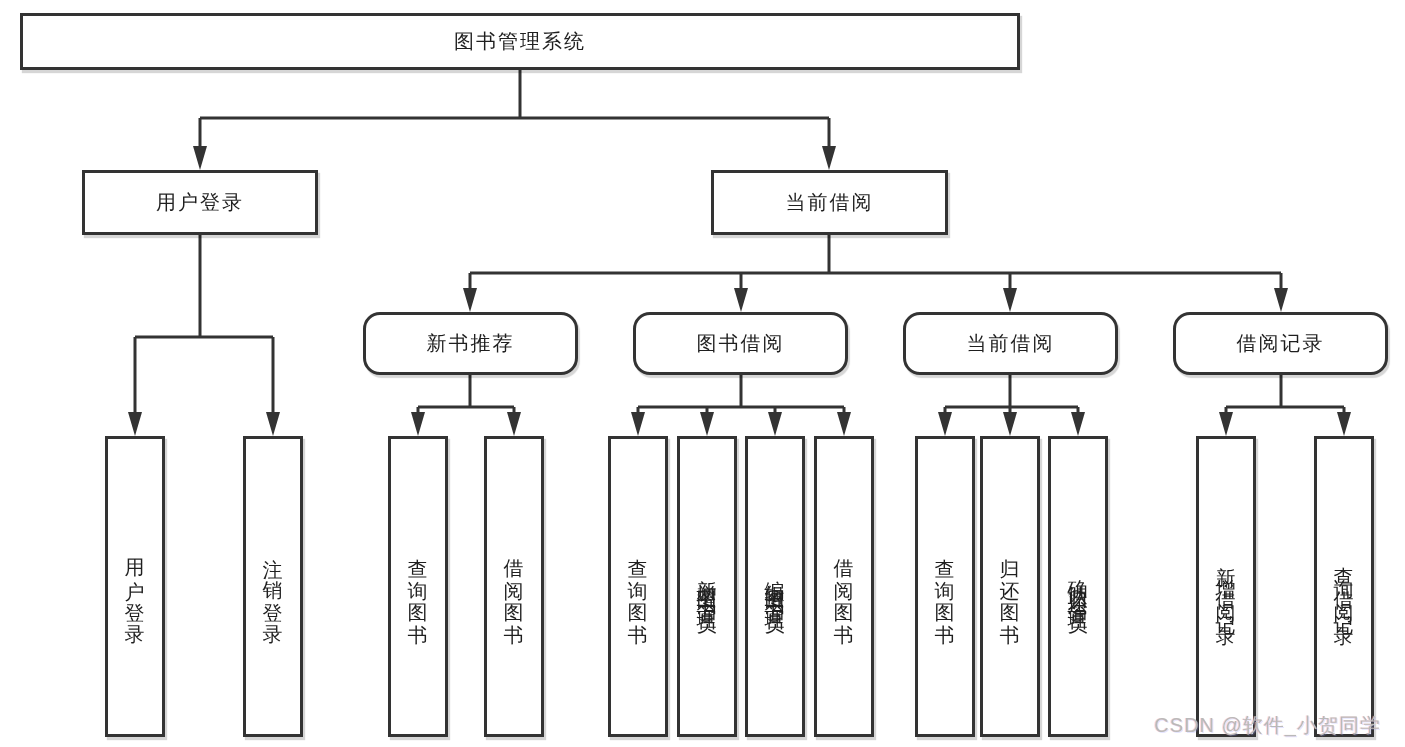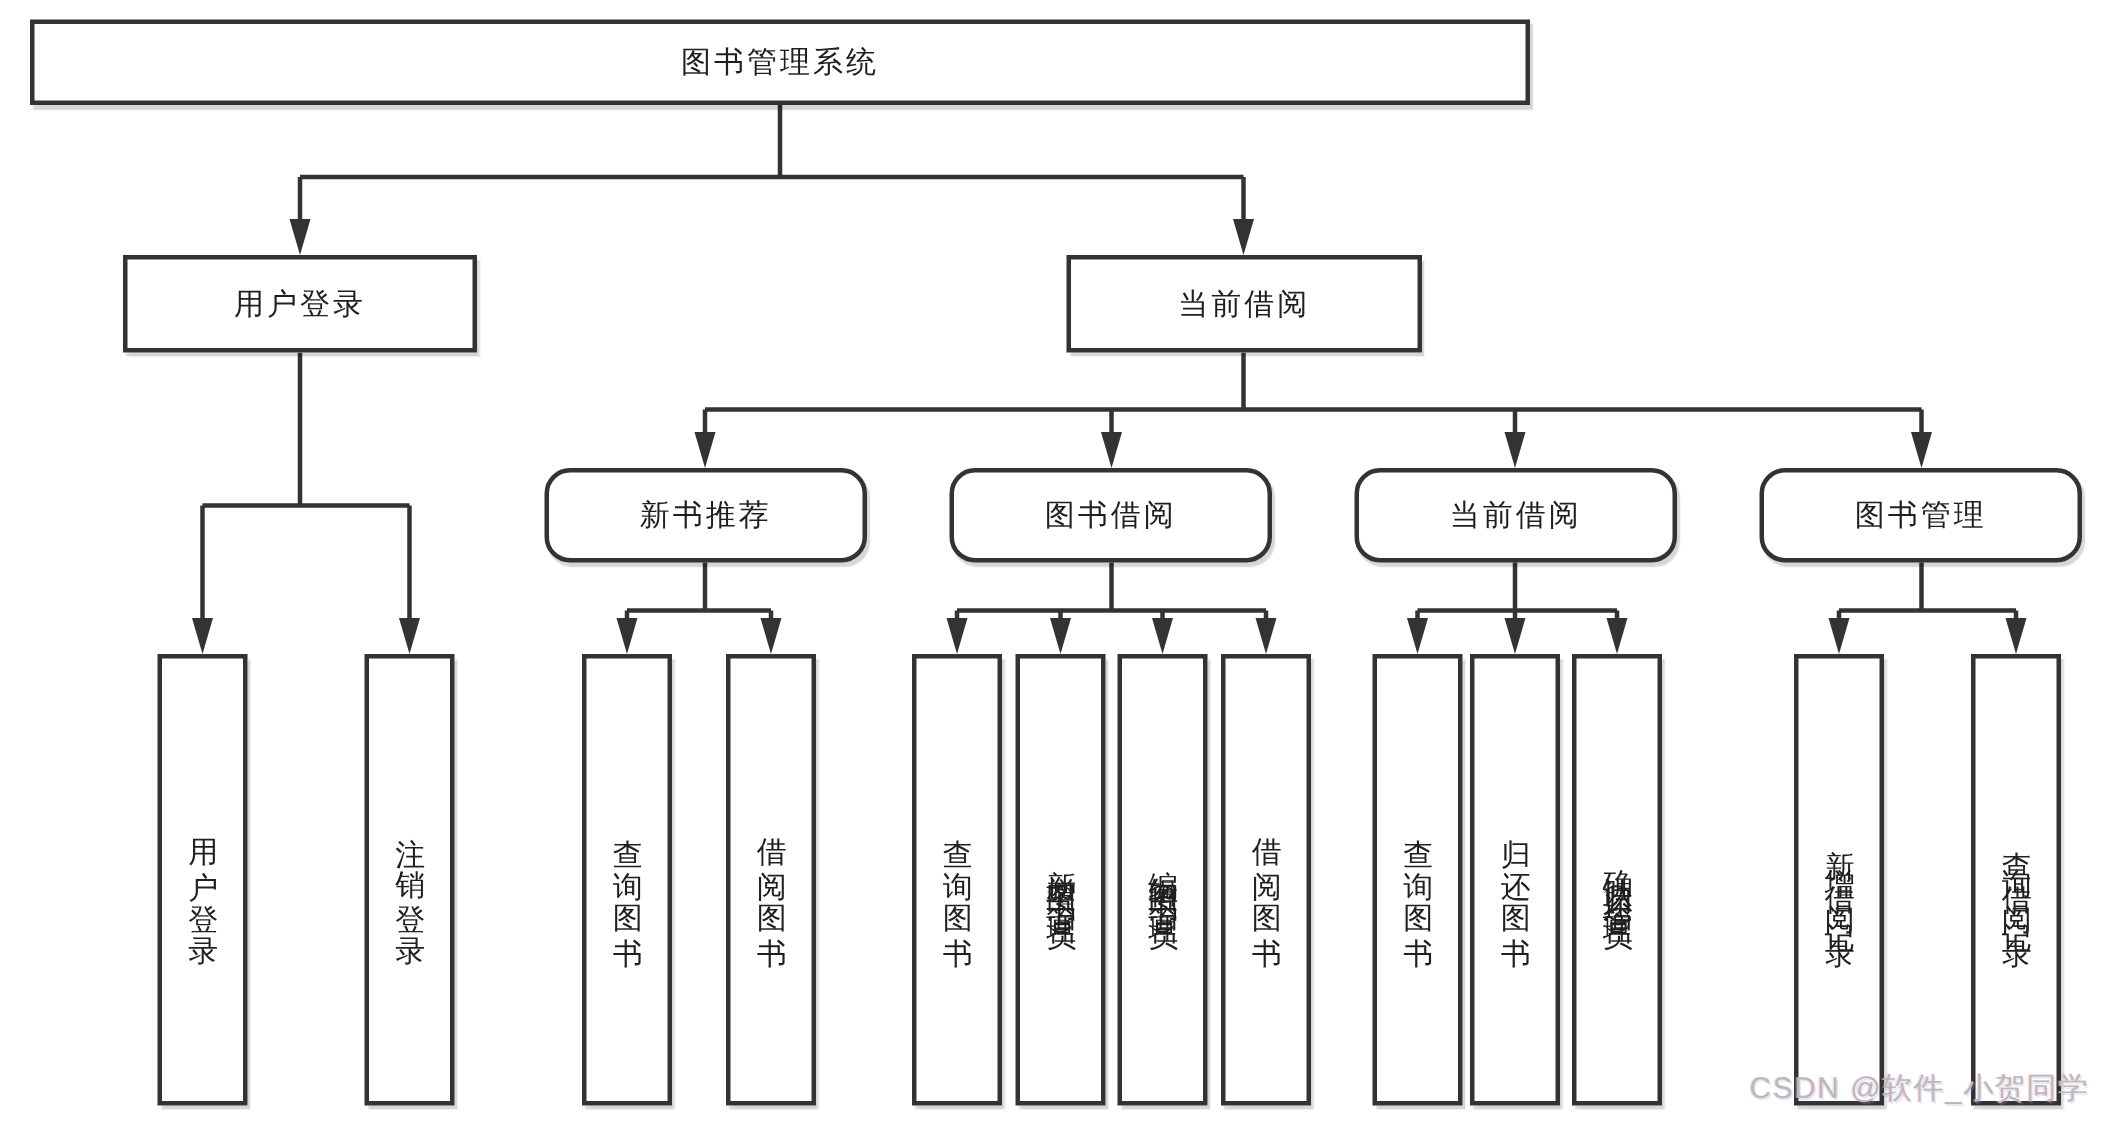--- a/index.html
+++ b/index.html
@@ -20,21 +20,21 @@
   .lvl3{top:312px;width:215px;height:63px;border-radius:17px;}
   .leaf{top:436px;width:60px;height:301px;}
   .vtext{
     writing-mode:vertical-lr;text-orientation:mixed;
     line-height:60px;white-space:nowrap;
   }
   .sp4{letter-spacing:22px;}
   .sp6{letter-spacing:12px;}
   .sp9{letter-spacing:5px;}
   .watermark{
-    position:absolute;right:12px;bottom:8px;
+    position:absolute;right:24px;bottom:8px;
     color:#b9b9b9;font-size:20px;letter-spacing:1px;
     text-shadow:-1px 0 0 rgba(255,150,150,0.35), 1px 1px 0 rgba(150,150,255,0.25);
     pointer-events:none;
   }
 </style>
 </head>
 <body>
 
 <div id="stage">
 
@@ -121,21 +121,21 @@
   <div class="box lvl3" style="left:363px;">
     <span>新书推荐</span>
   </div>
   <div class="box lvl3" style="left:903px;">
     <span>当前借阅</span>
   </div>
   <div class="box lvl3" style="left:633px;">
     <span>图书借阅</span>
   </div>
   <div class="box lvl3" style="left:1173px;">
-    <span>图书管理</span>
+    <span>借阅记录</span>
   </div>
 
   <div class="box leaf" style="left:105px;">
     <span class="vtext sp4">用户登录</span>
   </div>
   <div class="box leaf" style="left:243px;">
     <span class="vtext sp4">注销登录</span>
   </div>
 
   <div class="box leaf" style="left:388px;">

